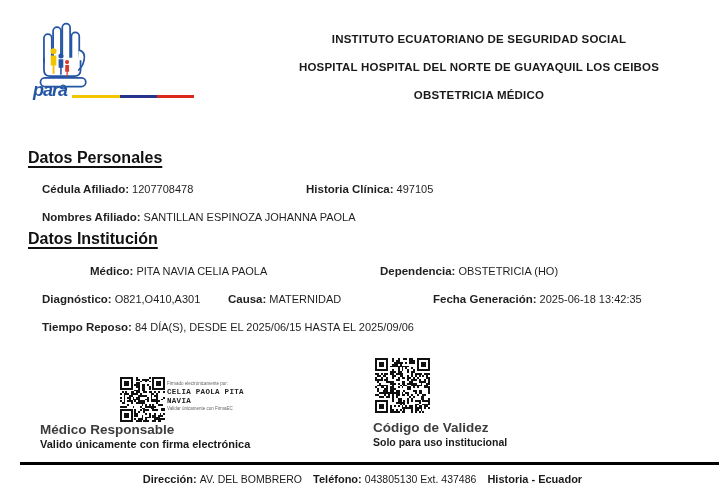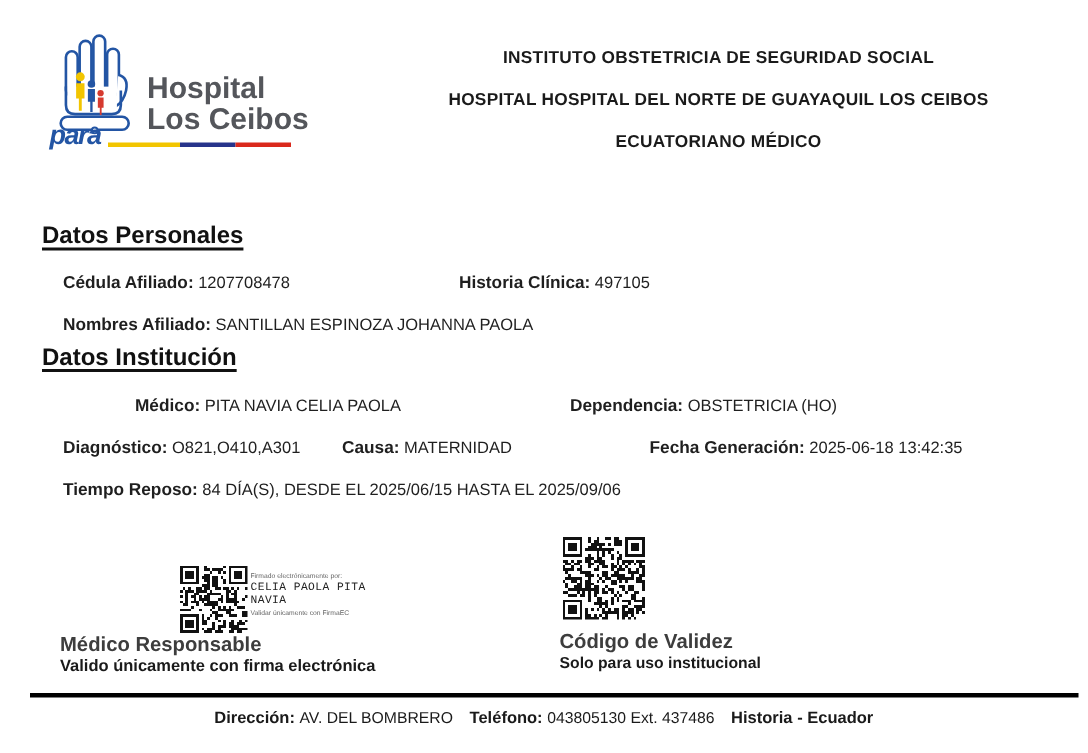--- a/index.html
+++ b/index.html
@@ -51,21 +51,21 @@
   .f-causa       { left:228px; top:293px; }
   .f-fecha       { left:433px; top:293px; }
   .f-tiempo      { left:42px;  top:321px; }
   .f-tipo        { left:433px; top:321px; }
   
   .qr-left  { position:absolute; left:120px; top:377px; width:45px; height:45px; }
   .qr-right { position:absolute; left:375px; top:358px; width:55px; height:55px; }
   .stamp { position:absolute; left:167px; top:381px; width:84px; }
   .stamp-small { font-size:4.5px; line-height:5.5px; color:#666; white-space:nowrap; }
   .stamp-name {
-    font-family:"Liberation Mono", monospace; font-weight:normal; font-size:7.5px;
+    font-family:"Liberation Mono", monospace; font-weight:bold; font-size:7.5px;
     line-height:8px; letter-spacing:0.3px; color:#222; margin:1px 0;
   }
   .sig-caption  { position:absolute; font-weight:bold; color:#3d3d3d; white-space:nowrap; }
   .medico-title { left:40px;  top:422px; font-size:13.5px; }
   .medico-sub   { left:40px;  top:438px; font-size:11px; color:#1a1a1a; }
   .codigo-title { left:373px; top:420px; font-size:13.5px; }
   .codigo-sub   { left:373px; top:436px; font-size:10.5px; color:#1a1a1a; }
   
   .footer-line { position:absolute; left:20px; top:462px; width:699px; height:2.5px; background:#000; }
   .footer-text {
@@ -99,36 +99,32 @@
 
       <circle cx="24.5" cy="39" r="2.9" fill="#2355a4"></circle>
       <path d="M21.8,42.8 h5.4 v9.8 h-1.8 v7.8 h-1.8 v-7.8 h-1.8 z" fill="#2355a4"></path>
 
       <circle cx="31.5" cy="46" r="2.4" fill="#d63a2f"></circle>
       <path d="M29.4,49.3 h4.4 v7.8 h-1.5 v5.6 h-1.4 v-5.6 h-1.5 z" fill="#d63a2f"></path>
 
       <rect x="1" y="64" width="52" height="10" rx="5" fill="#fff" stroke="#2355a4" stroke-width="2"></rect>
       <circle cx="27" cy="74.5" r="2.2" fill="#fff" stroke="#2355a4" stroke-width="1.5"></circle>
     </svg>
-    <div class="logo-text">
-      <div>Hospital</div>
-      <div>Los Ceibos</div>
-    </div>
     <div class="iess">para</div>
     <div class="tricolor">
       <span class="seg-y"></span>
       <span class="seg-b"></span>
       <span class="seg-r"></span>
     </div>
   </div>
 
   <div class="titles">
-    <div class="t1">INSTITUTO OBSTETRICIA DE SEGURIDAD SOCIAL</div>
+    <div class="t1">INSTITUTO ECUATORIANO DE SEGURIDAD SOCIAL</div>
     <div class="t2">HOSPITAL HOSPITAL DEL NORTE DE GUAYAQUIL LOS CEIBOS</div>
-    <div class="t3">ECUATORIANO MÉDICO</div>
+    <div class="t3">OBSTETRICIA MÉDICO</div>
   </div>
 
   <div class="section-title st-personales">Datos Personales</div>
 
   <div class="field f-cedula">
     <span class="lbl">Cédula Afiliado:</span><span class="val">1207708478</span>
   </div>
   <div class="field f-historia">
     <span class="lbl">Historia Clínica:</span><span class="val">497105</span>
   </div>

